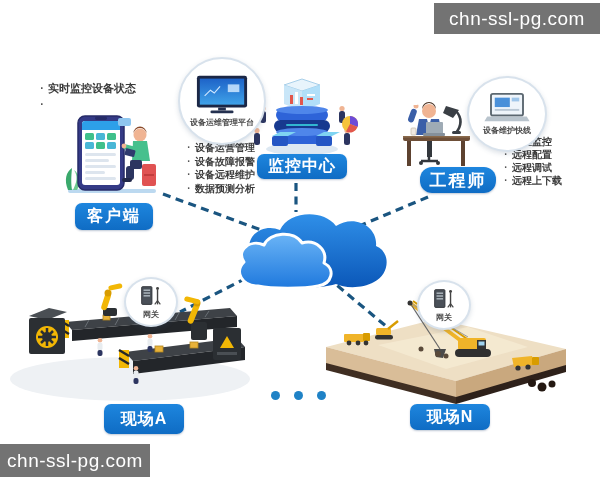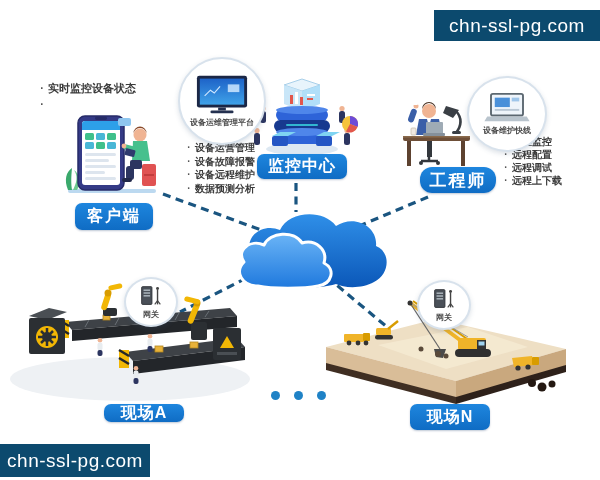--- a/index.html
+++ b/index.html
@@ -1,20 +1,20 @@
 <!DOCTYPE html>
 <html><head>
 <meta charset="utf-8">
 <style>
   html,body{margin:0;padding:0;background:#fff;}
   .stage{position:relative;width:600px;height:480px;background:#ffffff;overflow:hidden;
          font-family:"Liberation Sans","DejaVu Sans",sans-serif;}
   
-  .wm{position:absolute;background:#0c4a6e;color:#fff;display:flex;align-items:center;
-      justify-content:center;font-size:19px;letter-spacing:.5px;z-index:9;margin-top:7px;}
+  .wm{position:absolute;background:#737373;color:#fff;display:flex;align-items:center;
+      justify-content:center;font-size:19px;letter-spacing:.5px;z-index:9;}
   .wm-tr{top:3px;right:0;width:166px;height:31px;}
   .wm-bl{bottom:3px;left:0;width:150px;height:33px;}
   
   .pill{position:absolute;background:linear-gradient(180deg,#1e86de,#0f6cc4);color:#fff;
         border-radius:7px;display:flex;align-items:center;justify-content:center;
         font-weight:bold;letter-spacing:2px;z-index:6;box-shadow:0 1px 2px rgba(0,40,90,.25);}
   
   .bullets{position:absolute;color:#3b3b3b;font-weight:600;z-index:5;}
   .bullets .row{display:flex;align-items:center;}
   .bullets .dot{width:12px;text-align:center;color:#555;flex:0 0 12px;}
@@ -379,21 +379,21 @@
       <rect x="7" y="5" width="7" height="1.6" fill="#aab3bb"></rect>
       <rect x="7" y="8" width="7" height="1.6" fill="#aab3bb"></rect>
       <rect x="7" y="11" width="7" height="1.6" fill="#aab3bb"></rect>
       <line x1="22" y1="21" x2="22" y2="5" stroke="#444" stroke-width="1.5"></line>
       <circle cx="22" cy="4" r="1.6" fill="#444"></circle>
       <path d="M19,21 l3,-4 3,4" stroke="#444" stroke-width="1.2" fill="none"></path>
     </svg>
     <div class="cap">网关</div>
   </div>
 
-  <div class="pill" style="left:104px;top:404px;width:80px;height:18px;font-size:16px;letter-spacing:1px;">现场A</div>
+  <div class="pill" style="left:104px;top:404px;width:80px;height:30px;font-size:16px;letter-spacing:1px;">现场A</div>
 
   <div class="edots">
       <i></i>
       <i></i>
       <i></i>
     </div>
 
   <svg class="illus" style="left:318px;top:297px;" width="255" height="115" viewBox="0 0 255 115">
 
     <g>

